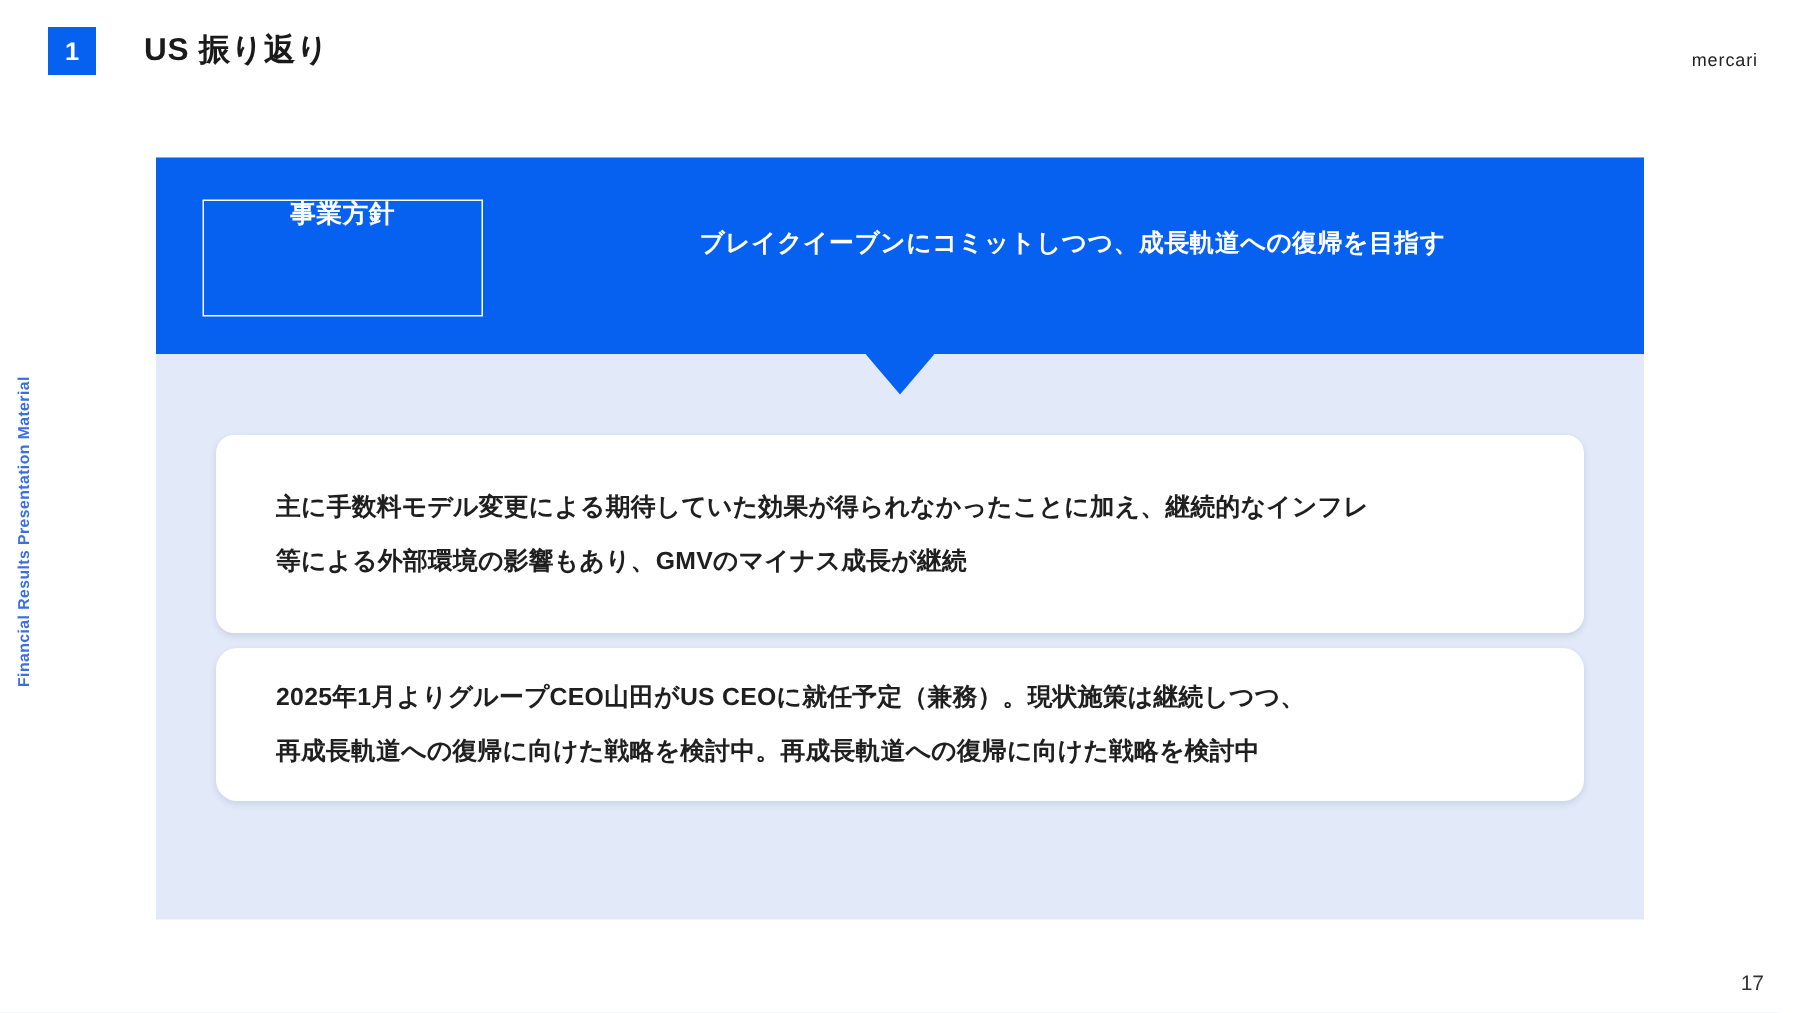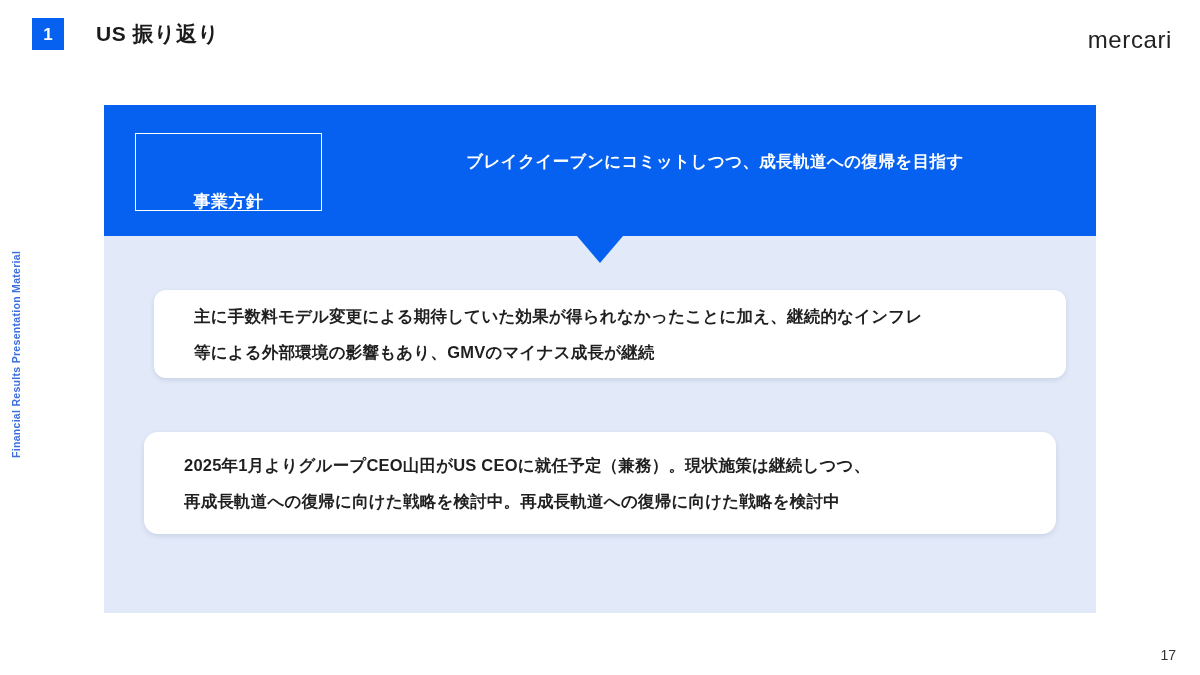--- a/index.html
+++ b/index.html
@@ -46,21 +46,21 @@
     font-weight: 700;
     color: #1a1a1a;
     letter-spacing: 0.5px;
     line-height: 44px;
     white-space: nowrap;
   }
   .brand-logo {
     position: absolute;
     right: 28px;
     top: 29px;
-    font-size: 24px;
+    font-size: 12px;
     font-weight: 400;
     color: #222222;
     letter-spacing: 0.6px;
     line-height: 22px;
   }
 
   
   .side-label {
     position: absolute;
     left: 10px;
@@ -95,21 +95,21 @@
   }
   .policy-box {
     position: absolute;
     left: 31px;
     top: 28px;
     width: 187px;
     height: 78px;
     border: 1.5px solid #ffffff;
     box-sizing: border-box;
     display: flex;
-    align-items: flex-end;
+    align-items: flex-start;
     justify-content: center;
   }
   .policy-box-label {
     color: #ffffff;
     font-size: 17px;
     font-weight: 700;
     letter-spacing: 0.5px;
     line-height: 1;
   }
   .policy-statement {
@@ -152,21 +152,21 @@
     width: 912px;
     background: #ffffff;
     border-radius: 12px;
     box-shadow: 0 2px 5px rgba(30, 50, 90, 0.13);
     box-sizing: border-box;
     padding: 22px 40px;
     display: flex;
     flex-direction: column;
     justify-content: center;
   }
-  .card-1 { top: 185px; height: 88px; margin-left: 10px; }
+  .card-1 { top: 185px; height: 132px; }
   .card-2 { top: 327px; height: 102px; border-radius: 14px; }
   .card-line {
     color: #1f1f1f;
     font-size: 16.5px;
     font-weight: 700;
     line-height: 36px;
     letter-spacing: 0.2px;
     white-space: nowrap;
   }
 

